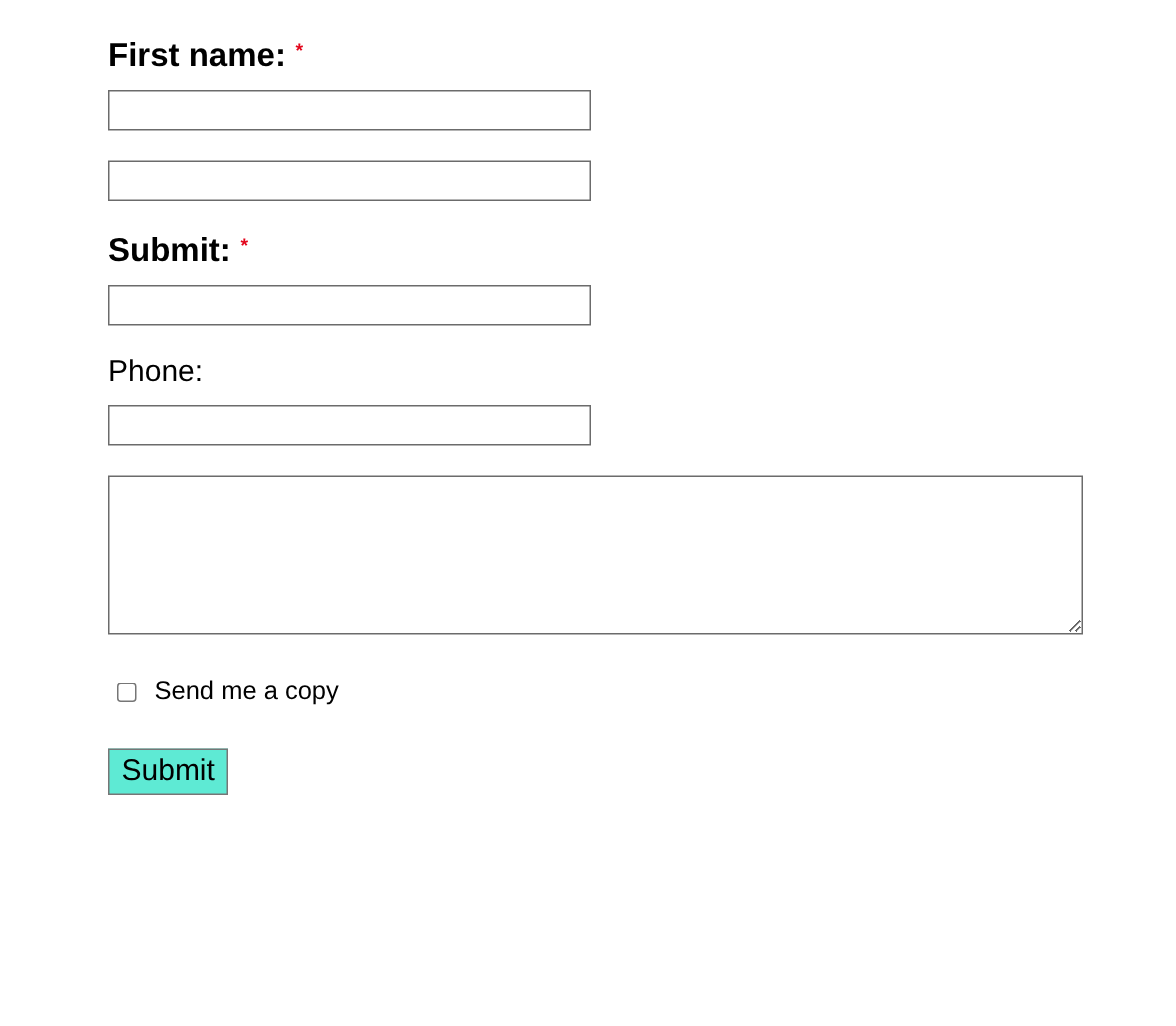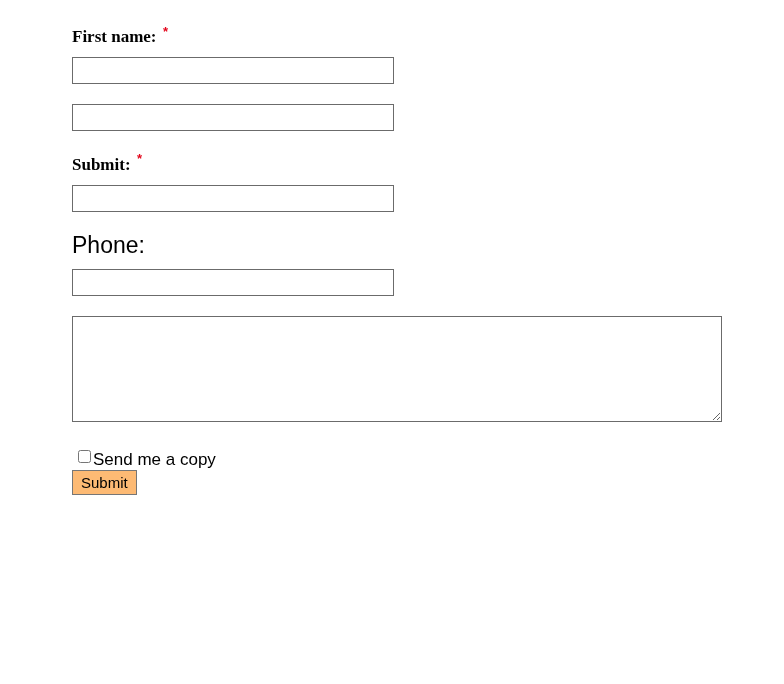--- a/index.html
+++ b/index.html
@@ -10,28 +10,27 @@
       margin: 0;
       padding: 24px 72px;
       background: #fff;
       color: #000;
     }
     .field {
       margin-bottom: 20px;
     }
     .label {
       font-weight: 700;
-      font-size: 17px;
+      font-size: 22px;
       display: inline-block;
       margin-bottom: 10px;
-      font-family: Liberation Serif, serif;
     }
     .label-nobold {
       font-weight: 400;
-      font-size: 23px;
+      font-size: 20px;
       display: inline-block;
       margin-bottom: 10px;
     }
     .asterisk {
       color: #e3051b;
       font-weight: 700;
       font-size: 13px;
       vertical-align: super;
       margin-left: 2px;
     }
@@ -51,38 +50,39 @@
       height: 106px;
       border: 1px solid #6b6b6b;
       background: #fff;
       padding: 4px;
       font-size: 14px;
       resize: both;
       font-family: inherit;
     }
     .checkbox-row {
       margin-top: 28px;
+      margin-bottom: 28px;
       display: flex;
-      align-items: flex-start;
-      gap: 2px;
+      align-items: center;
+      gap: 12px;
       margin-left: 6px;
     }
     .checkbox-row input[type="checkbox"] {
       width: 13px;
       height: 13px;
       margin: 0;
     }
     .checkbox-label {
       font-size: 17px;
     }
     .submit-btn {
-      font-size: 15px;
+      font-size: 20px;
       padding: 3px 8px;
       border: 1px solid #767676;
-      background: #fdba74;
+      background: #5eead4;
       cursor: pointer;
       font-family: inherit;
     }
     .footnote {
       margin-top: 34px;
       font-size: 17px;
     }
     .footnote .asterisk {
       font-size: 13px;
       vertical-align: super;

